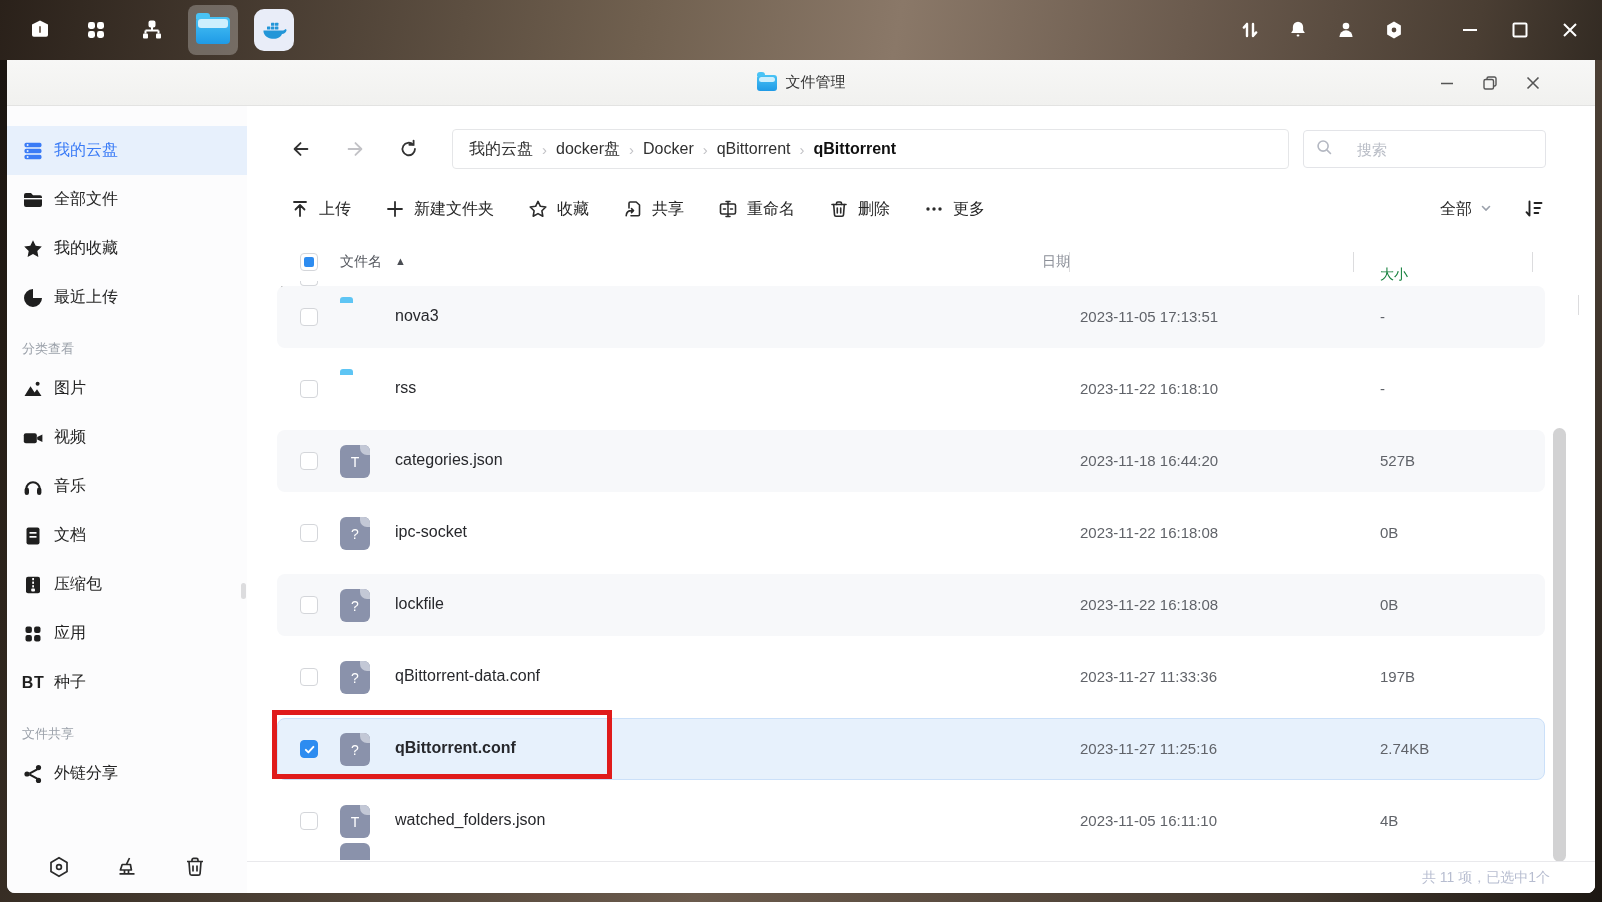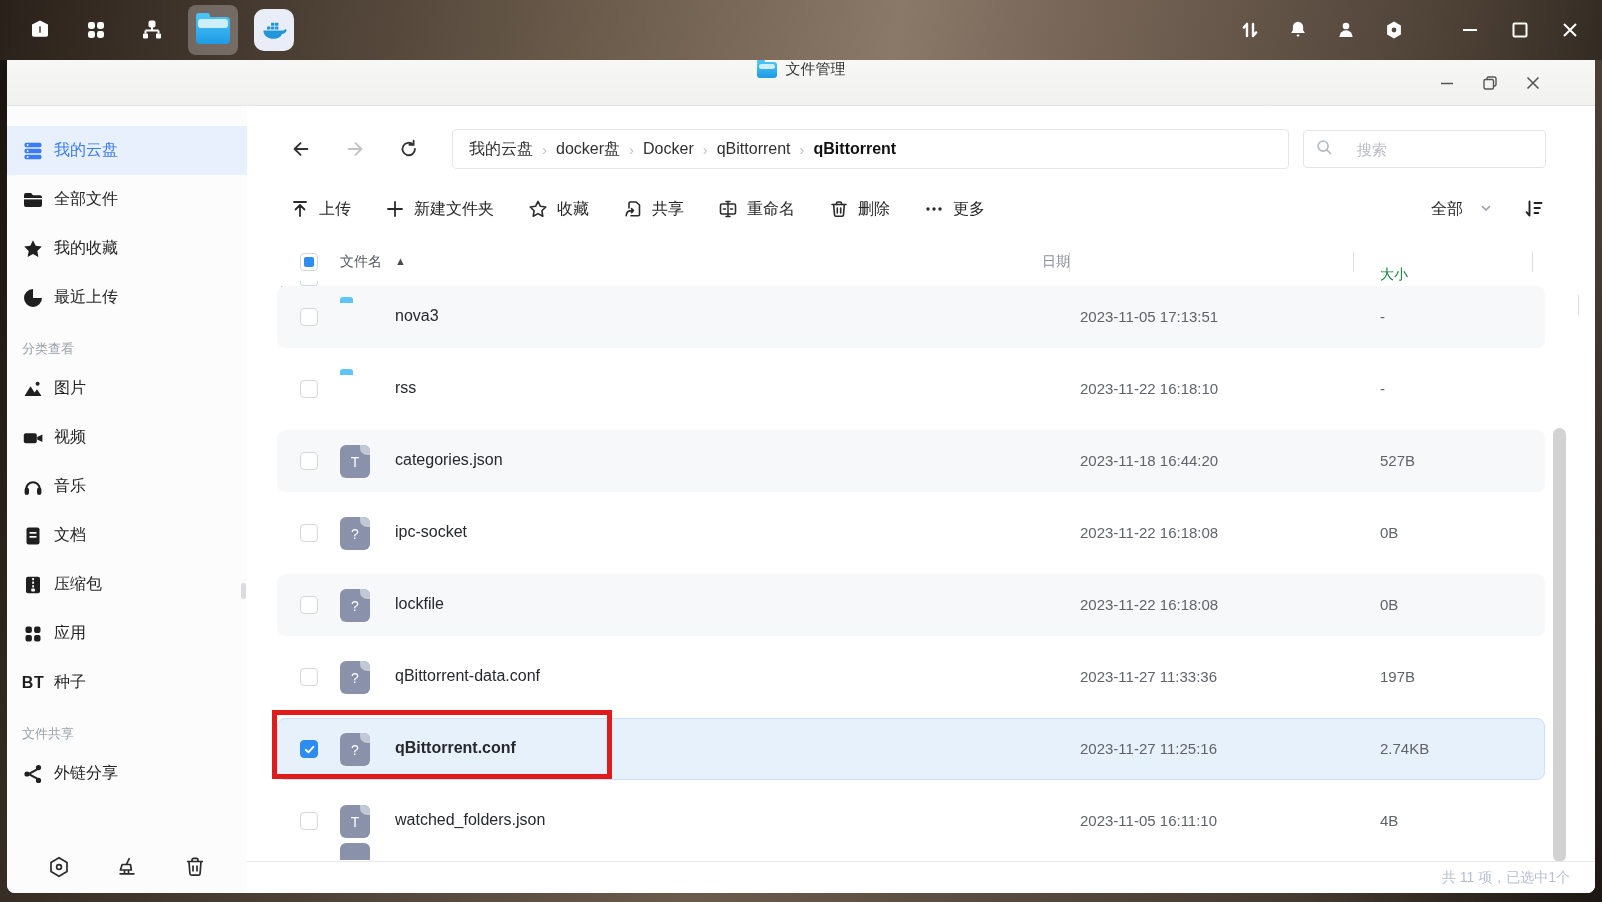--- a/index.html
+++ b/index.html
@@ -23,21 +23,21 @@
   .folder-glyph.small::after { top:2px; height:5px; }
   .docker-chip { width:42px; height:42px; background:#e9edf8; border-radius:10px; display:flex; align-items:center; justify-content:center; }
   .tb-right { margin-left:auto; display:flex; align-items:center; gap:24px; }
   .tb-ico { width:24px; height:24px; display:flex; align-items:center; justify-content:center; cursor:pointer; }
   .tb-winctl { display:flex; align-items:center; gap:26px; margin-left:28px; }
 
   
   .window { position:absolute; left:7px; right:7px; top:60px; bottom:9px; background:#fff;
     border-radius:0 0 8px 8px; overflow:hidden; }
   .titlebar { height:46px; background:linear-gradient(#f7f7f6,#f1f1ef); border-bottom:1px solid #e3e3e2;
-    display:flex; align-items:flex-start; justify-content:center; position:relative; }
+    display:flex; align-items:center; justify-content:center; position:relative; }
   .title-wrap { display:flex; align-items:center; gap:9px; font-size:15px; color:#333; font-weight:500; }
   .win-controls { position:absolute; right:0; top:0; height:100%; display:flex; align-items:center; gap:26px; padding-right:54px; }
   .wc { width:17px; height:17px; display:flex; align-items:center; justify-content:center; cursor:pointer; }
 
   .app-body { position:absolute; top:46px; bottom:0; left:0; right:0; display:flex; }
 
   
   .sidebar { width:240px; background:#fcfcfd; position:relative; padding-top:20px; flex-shrink:0; }
   .side-item { height:49px; display:flex; align-items:center; padding-left:14px; gap:9px; font-size:16px; color:#242424; cursor:pointer; }
   .side-item .si { width:24px; height:24px; display:flex; align-items:center; justify-content:center; color:#1f1f1f; flex-shrink:0; }
@@ -60,21 +60,21 @@
   .search-box { width:243px; height:38px; border:1px solid #e3e4e8; border-radius:4px; margin-left:14px;
     display:flex; align-items:center; padding:0 11px; gap:8px; flex-shrink:0; }
   .search-box input { border:none; outline:none; flex:1; font-size:15px; color:#333; min-width:0;
     font-family:"Liberation Sans","DejaVu Sans",sans-serif;margin-left:16px; }
   .search-box input::placeholder { color:#b9bdc6; }
 
   .toolbar-row { height:62px; display:flex; align-items:center; padding:0 49px 0 43px; }
   .tool-btn { display:flex; align-items:flex-start; gap:9px; font-size:16px; color:#262626; margin-right:34px; cursor:pointer; white-space:nowrap; }
   .tool-btn svg { display:block; }
   .tb-spacer { margin-left:auto; }
-  .filter-btn { display:flex; align-items:center; gap:17px; font-size:16px; color:#262626; cursor:pointer; }
+  .filter-btn { display:flex; align-items:center; gap:8px; font-size:16px; color:#262626; cursor:pointer; }
   .view-ico { width:24px; height:24px; display:flex; align-items:center; justify-content:center; cursor:pointer; color:#222; }
   .view-ico.sort { margin-left:30px; }
   .view-ico.list { margin-left:30px; }
 
   
   .thead { height:33px; margin-top:6px; position:relative; font-size:14px; color:#55585f; }
   .thead .cb { top:7px; left:53px; position:absolute; }
   .th-name { position:absolute; left:93px; top:7px; cursor:pointer; }
   .th-sort { position:absolute; left:148px; top:9px; font-size:11px; color:#4a4d53; }
   .th-date { position:absolute; left:795px; top:7px; color:#8b8f98; cursor:pointer; }
@@ -106,21 +106,21 @@
   .partial-top { position:absolute; left:53px; top:0; width:18px; height:5px; background:#fff;
     border:1px solid #d6d8dc; border-top:none; border-radius:0 0 4px 4px; }
   .partial-bottom { position:absolute; left:93px; top:562px; width:30px; height:17px; background:#8a92ab; border-radius:6px 6px 0 0; }
 
   .annotation { position:absolute; left:25px; top:429px; width:340px; height:69px; border:5px solid #e01b1b; z-index:5; }
 
   .scroll-thumb { position:absolute; right:29px; top:322px; width:13px; height:434px; background:#d2d2d3; border-radius:7px; z-index:4; cursor:pointer; }
   .hdr-mark { position:absolute; right:16px; top:189px; width:1px; height:20px; background:#dcdcde; }
 
   .statusbar { position:absolute; left:0; right:0; bottom:0; height:32px; border-top:1px solid #e9e9ec;
-    display:flex; align-items:center; justify-content:flex-end; padding-right:25px; font-size:14px; color:#b7bdd0; background:#fff; z-index:6; }
+    display:flex; align-items:center; justify-content:flex-end; padding-right:45px; font-size:14px; color:#b7bdd0; background:#fff; z-index:6; }
 </style>
 </head>
 <body>
 
 <div class="taskbar">
   <div class="tb-left">
     <div class="tb-app">
       <span>
         <svg width="24" height="24" viewBox="0 0 24 24">
             <path d="M12 2.5 L20 6.5 v10.5 a1.8 1.8 0 0 1-1.8 1.8 H5.8 A1.8 1.8 0 0 1 4 17 V6.5 Z" fill="#fff"></path>

